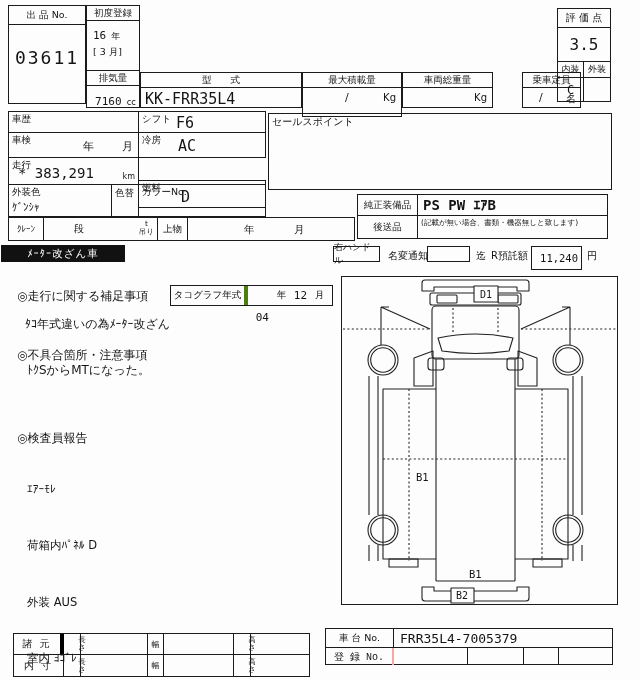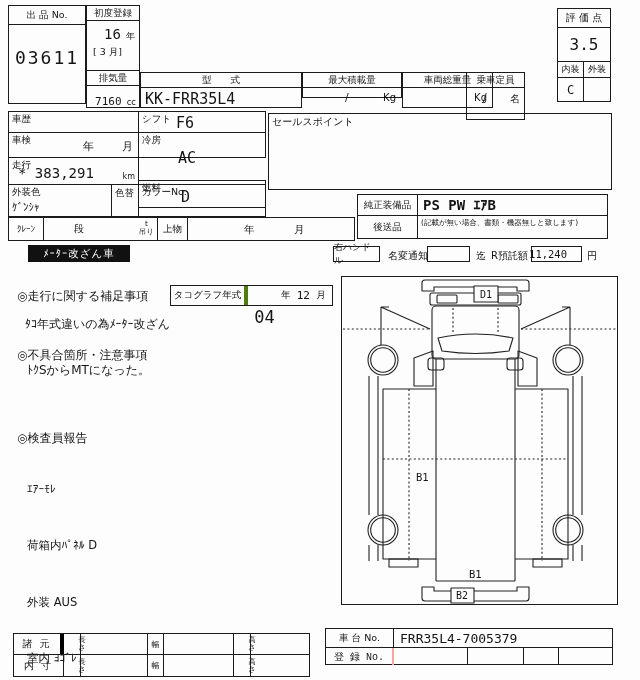--- a/index.html
+++ b/index.html
@@ -24,56 +24,56 @@
 <div class="sheet">
 
   <div class="b" style="left:8px;top:5px;width:78px;height:99px;">
     <div class="hdr" style="height:19px;">出 品 No.</div>
     <div class="mono" style="margin-top:22px;text-align:center;font-size:18px;letter-spacing:2px;">03611</div>
   </div>
 
   <div class="b" style="left:86px;top:5px;width:54px;height:66px;">
     <div class="hdr" style="height:15px;">初度登録</div>
     <div style="padding:3px 0 0 6px;">
-      <span class="mono" style="font-size:14px;margin-left:11px;">16</span>
+      <span class="mono" style="font-size:11px;">16</span>
       <span style="font-size:9px;">年</span>
       <div style="font-size:9.5px;margin-top:3px;">[ 3 月]</div>
     </div>
   </div>
 
 
   <div class="b" style="left:86px;top:70px;width:54px;height:38px;">
     <div class="hdr" style="height:15px;">排気量</div>
     <div style="text-align:right;padding:4px 3px 0 0;">
       <span class="mono" style="font-size:11px;">7160</span>
       <span style="font-size:8.5px;">cc</span>
     </div>
   </div>
 
   <div class="b" style="left:140px;top:72px;width:162px;height:36px;">
     <div class="hdr" style="height:15px;">型　　式</div>
     <div class="mono" style="padding:2px 0 0 4px;font-size:15px;">KK-FRR35L4</div>
   </div>
 
-  <div class="b" style="left:302px;top:72px;width:100px;height:26px;">
+  <div class="b" style="left:302px;top:72px;width:100px;height:45px;">
     <div class="hdr" style="height:15px;">最大積載量</div>
     <div style="position:relative;height:19px;">
       <span class="t" style="left:42px;top:3px;font-size:11px;">/</span>
       <span class="t" style="right:5px;top:4px;font-size:10px;">Kg</span>
     </div>
   </div>
 
   <div class="b" style="left:402px;top:72px;width:91px;height:36px;">
     <div class="hdr" style="height:15px;">車両総重量</div>
     <div style="position:relative;height:19px;">
       <span class="t" style="right:5px;top:4px;font-size:10px;">Kg</span>
     </div>
   </div>
 
-  <div class="b" style="left:466px;top:72px;width:59px;height:48px;text-align:center;">
+  <div class="b" style="left:522px;top:72px;width:59px;height:36px;text-align:center;">
     <div class="hdr" style="height:15px;">乗車定員</div>
     <div style="position:relative;height:19px;">
       <span class="t" style="left:16px;top:3px;font-size:11px;">/</span>
       <span class="t" style="right:4px;top:4px;font-size:10px;">名</span>
     </div>
   </div>
 
   <div class="b" style="left:557px;top:8px;width:54px;height:94px;">
     <div class="hdr" style="height:19px;font-size:10px;">評 価 点</div>
     <div class="mono" style="height:34px;border-bottom:1px solid #1b1b1b;box-sizing:border-box;display:flex;align-items:center;justify-content:center;font-size:16px;">3.5</div>
@@ -95,21 +95,21 @@
     <span class="t mono" style="left:37px;top:2px;font-size:15px;">F6</span>
   </div>
 
   <div class="b" style="left:8px;top:132px;width:131px;height:26px;">
     <span class="corner">車検</span>
     <span class="t" style="left:74px;bottom:3px;font-size:11px;">年</span>
     <span class="t" style="left:113px;bottom:3px;font-size:11px;">月</span>
   </div>
   <div class="b" style="left:138px;top:132px;width:128px;height:26px;">
     <span class="corner">冷房</span>
-    <span class="t mono" style="left:39px;top:4px;font-size:15px;margin-top:12px;">AC</span>
+    <span class="t mono" style="left:39px;top:4px;font-size:15px;">AC</span>
   </div>
 
   <div class="b" style="left:8px;top:157px;width:131px;height:28px;">
     <span class="corner">走行</span>
     <span class="t mono" style="left:9px;bottom:3px;font-size:14px;">* 383,291</span>
     <span class="t" style="right:3px;bottom:3px;font-size:8px;">km</span>
   </div>
   <div class="b" style="left:138px;top:157px;width:128px;height:28px;margin-top:23px;">
     <span class="corner">燃料</span>
     <span class="t mono" style="left:42px;top:7px;font-size:15px;">D</span>
@@ -148,36 +148,36 @@
         <span style="display:block;">吊り</span>
       </span>
     </div>
     <div class="cell" style="width:30px;border-right:1px solid #1b1b1b;justify-content:center;font-size:9.5px;">上物</div>
     <div class="cell" style="flex:1;position:relative;">
       <span class="t" style="left:56px;top:5px;font-size:10.5px;">年</span>
       <span class="t" style="left:106px;top:5px;font-size:10.5px;">月</span>
     </div>
   </div>
 
-  <div class="badge" style="left:28px;top:245px;width:102px;height:17px;">ﾒｰﾀｰ改ざん車</div>
+  <div class="badge" style="left:1px;top:245px;width:124px;height:17px;">ﾒｰﾀｰ改ざん車</div>
 
   <div class="b" style="left:333px;top:246px;width:47px;height:16px;display:flex;align-items:center;justify-content:center;font-size:9px;">右ハンドル</div>
   <span class="t" style="left:388px;top:249px;font-size:10px;">名変通知</span>
   <div class="b" style="left:427px;top:246px;width:43px;height:16px;"></div>
   <span class="t" style="left:476px;top:249px;font-size:10px;">迄</span>
   <span class="t" style="left:491px;top:249px;font-size:10px;">R預託額</span>
-  <div class="b mono" style="left:531px;top:246px;width:51px;height:16px;display:flex;align-items:center;justify-content:flex-end;padding-right:14px;font-size:10.5px;">11,240</div>
+  <div class="b mono" style="left:531px;top:246px;width:51px;height:24px;display:flex;align-items:center;justify-content:flex-end;padding-right:3px;font-size:10.5px;">11,240</div>
   <span class="t" style="left:587px;top:249px;font-size:10px;">円</span>
 
   <span class="t" style="left:17px;top:288px;font-size:12px;">◎走行に関する補足事項</span>
 
   <div class="b" style="left:170px;top:285px;width:163px;height:21px;display:flex;">
     <div class="cell" style="width:77px;border-right:4px solid #4d7c0f;justify-content:center;font-size:9.5px;">タコグラフ年式</div>
     <div class="cell" style="flex:1;justify-content:space-evenly;">
-      <span class="mono" style="font-size:17px;margin-top:43px;">04</span>
+      <span class="mono" style="font-size:11px;margin-top:43px;">04</span>
       <span style="font-size:9.5px;">年</span>
       <span class="mono" style="font-size:11px;">12</span>
       <span style="font-size:9.5px;">月</span>
     </div>
   </div>
 
   <span class="t" style="left:25px;top:316px;font-size:12px;">ﾀｺ年式違いの為ﾒｰﾀｰ改ざん</span>
   <span class="t" style="left:17px;top:347px;font-size:12px;">◎不具合箇所・注意事項</span>
   <span class="t" style="left:27px;top:362px;font-size:12px;">ﾄｸSからMTになった。</span>
   <span class="t" style="left:17px;top:430px;font-size:12px;">◎検査員報告</span>

